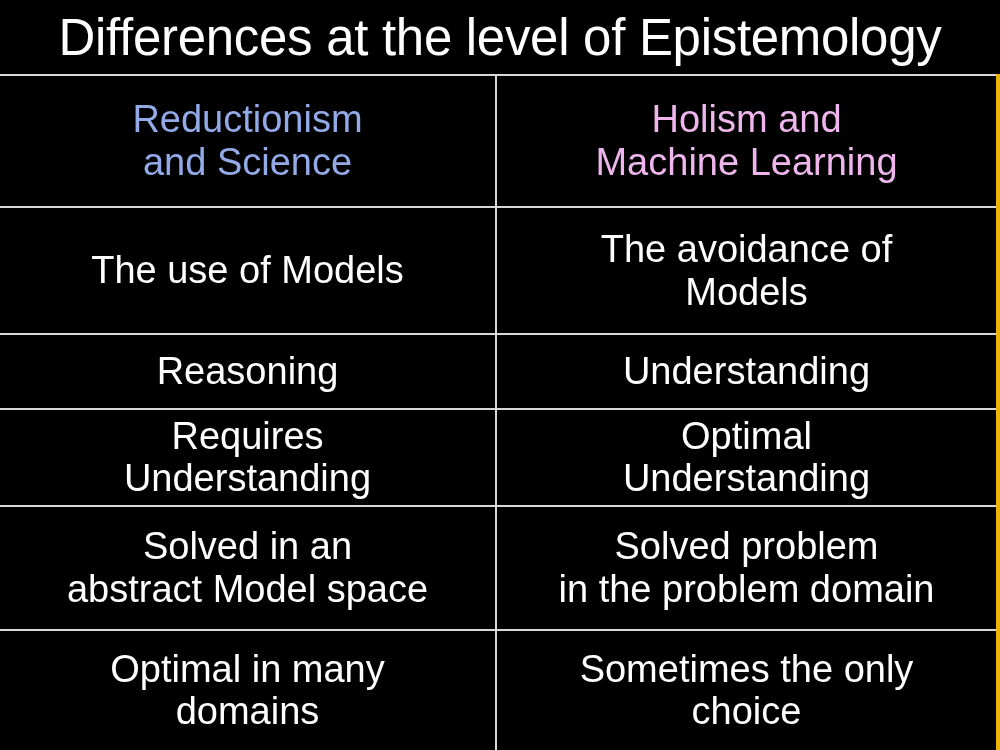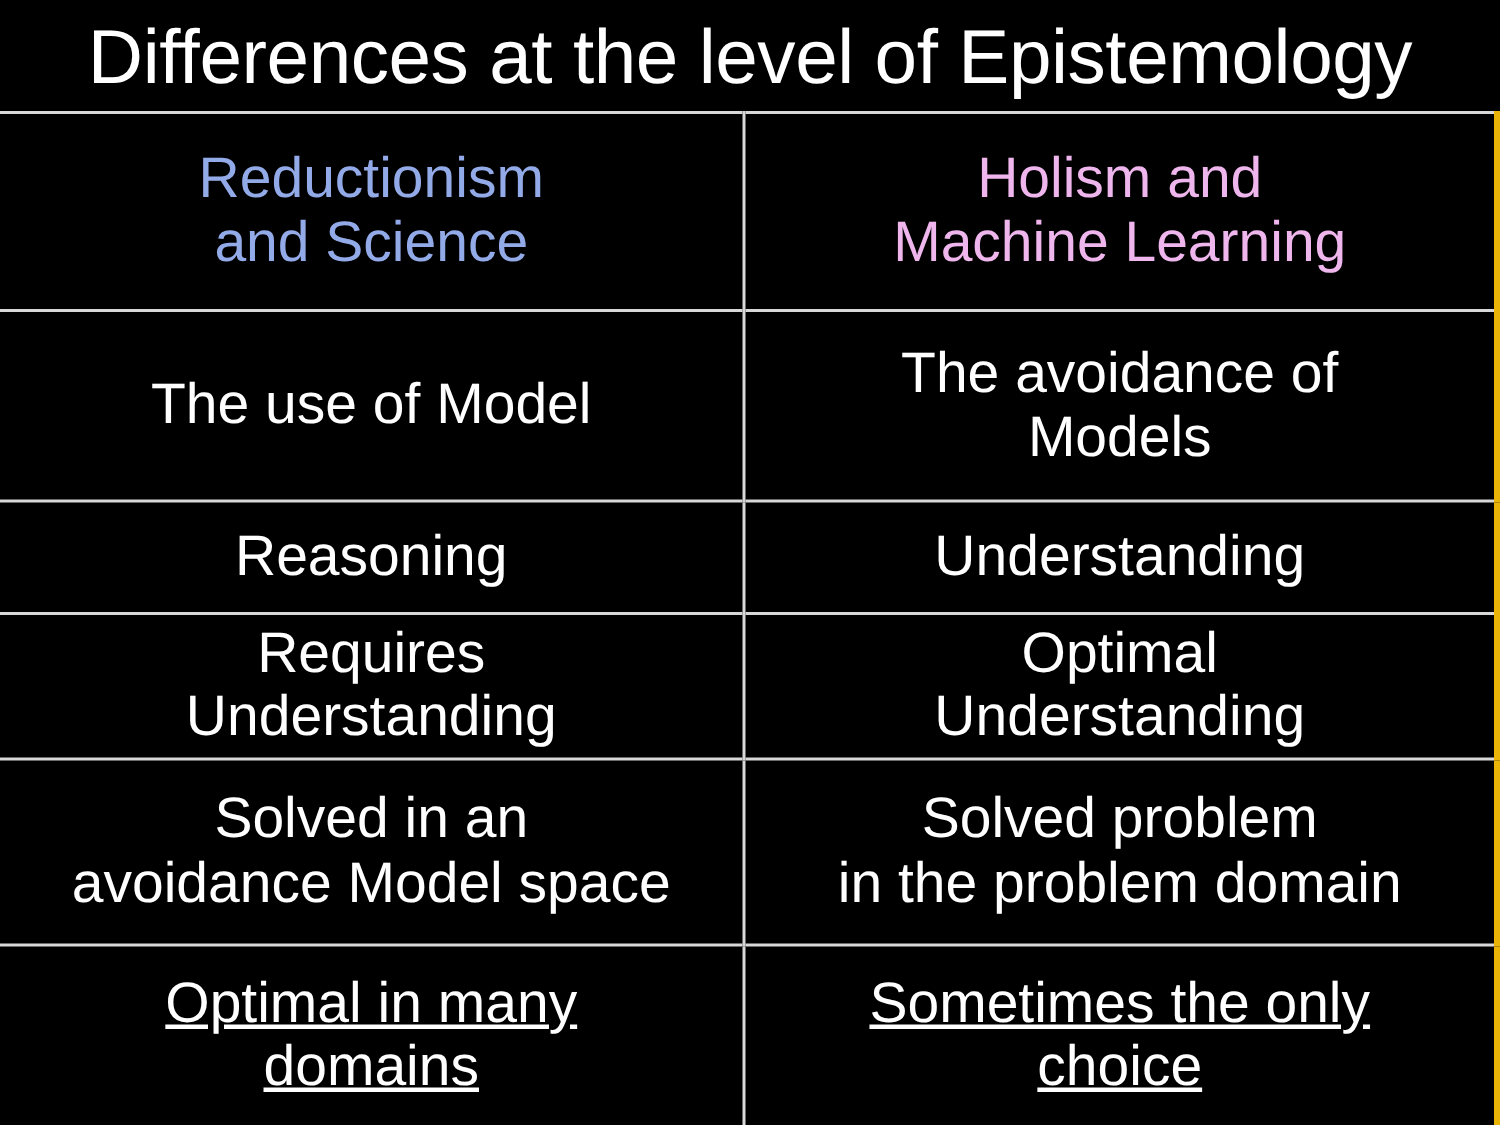--- a/index.html
+++ b/index.html
@@ -83,21 +83,21 @@
 
   
   .hdr-left  { color: #93aae8; }
   .hdr-right { color: #efb6ed; }
 
   .row-h1 td { height: 124px; }
   .row-r2 td { height: 120px; }
   .row-r3 td { height:  70px; }
   .row-r4 td { height: 84px; }
   .row-r5 td { height: 117px; }
-  .row-r6 td { height: 113px; text-decoration: underline; }
+  .row-r6 td { height: 113px; }
 
   .cell-text {
     display: block;
     white-space: pre-line;
   }
 </style>
 </head>
 <body>
 
 <div id="slide">
@@ -116,21 +116,21 @@
 and Science</span>
         </td>
         <td class="cell-right">
           <span class="cell-text hdr-right">Holism and
 Machine Learning</span>
         </td>
       </tr>
 
       <tr class="row-r2">
         <td class="cell-left">
-          <span class="cell-text">The use of Model</span>
+          <span class="cell-text">The use of Models</span>
         </td>
         <td class="cell-right">
           <span class="cell-text">The avoidance of
 Models</span>
         </td>
       </tr>
 
       <tr class="row-r3">
         <td class="cell-left">
           <span class="cell-text">Reasoning</span>
@@ -147,21 +147,21 @@
         </td>
         <td class="cell-right">
           <span class="cell-text">Optimal
 Understanding</span>
         </td>
       </tr>
 
       <tr class="row-r5">
         <td class="cell-left">
           <span class="cell-text">Solved in an
-avoidance Model space</span>
+abstract Model space</span>
         </td>
         <td class="cell-right">
           <span class="cell-text">Solved problem
 in the problem domain</span>
         </td>
       </tr>
 
       <tr class="row-r6">
         <td class="cell-left">
           <span class="cell-text">Optimal in many

